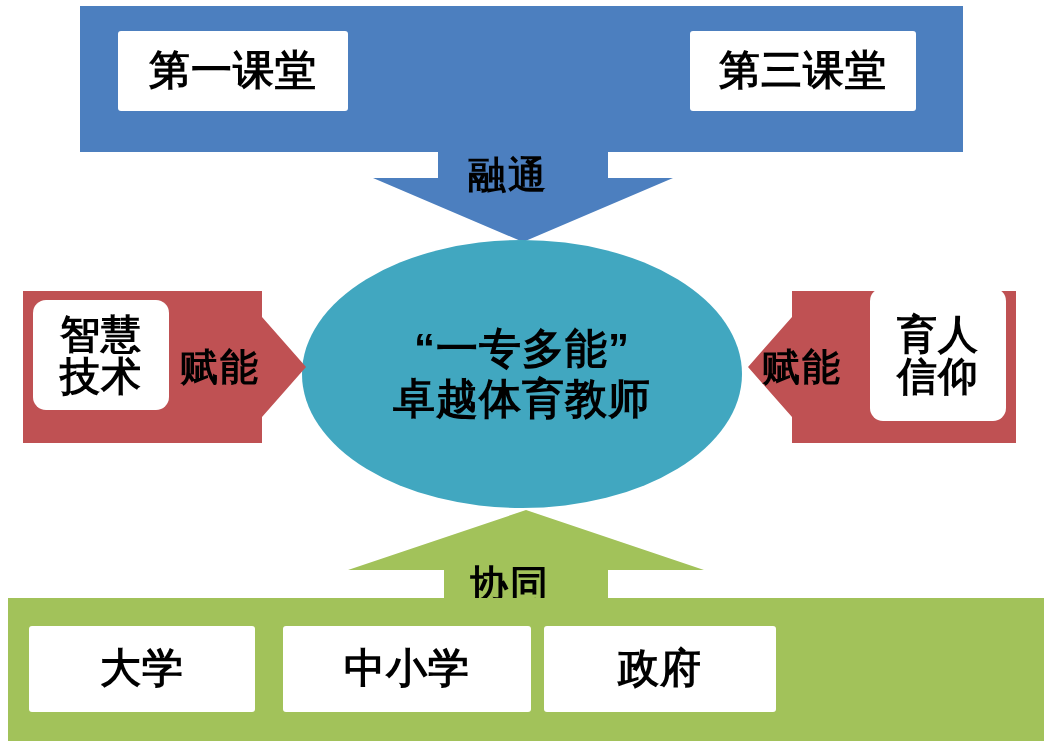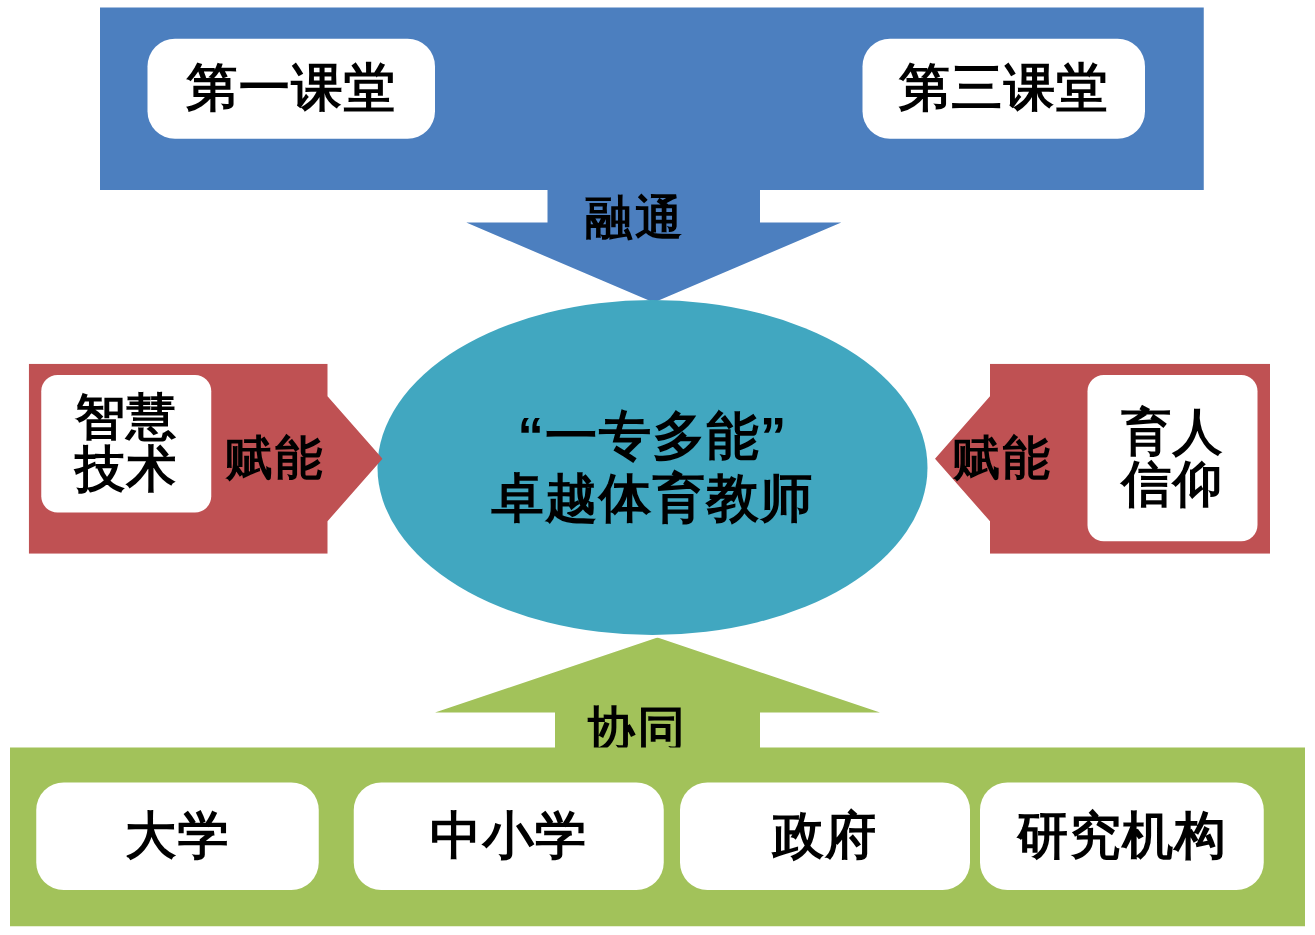--- a/index.html
+++ b/index.html
@@ -16,21 +16,21 @@
     width: 1052px;
     height: 748px;
     background: #ffffff;
     overflow: hidden;
   }
 
   
   .chip {
     position: absolute;
     background: #ffffff;
-    border-radius: 22px;
+    border-radius: 3px;
     display: flex;
     align-items: center;
     justify-content: center;
     color: #000000;
     font-weight: 700;
     letter-spacing: 1px;
     line-height: 1.05;
     text-align: center;
     box-sizing: border-box;
   }
@@ -128,21 +128,21 @@
     position: absolute;
     left: 748px;
     top: 291px;
     width: 268px;
     height: 152px;
   }
   #right-arrow-shape svg { display: block; width: 268px; height: 152px; }
 
   #chip-belief {
     left: 870px;
-    top: 300px;
+    top: 288px;
     width: 136px;
     height: 133px;
     font-size: 40px;
     flex-direction: column;
     border-radius: 13px;
   }
   #label-fn-right { left: 762px; top: 348px; }
 
   
   #arrow-up {
@@ -223,15 +223,14 @@
       <polygon points="178,0 356,60 260,60 260,92 96,92 96,60 0,60" fill="#A2C25A"></polygon>
     </svg>
   </div>
   <div class="arrow-label" id="label-xietong">协同</div>
 
   <div id="bottom-band"></div>
 
   <div class="chip bottom-chip" id="chip-university">大学</div>
   <div class="chip bottom-chip" id="chip-school">中小学</div>
   <div class="chip bottom-chip" id="chip-government">政府</div>
-  <div class="chip bottom-chip" id="chip-institute">研究机构</div>
 
 </div>
 
 </body></html>

